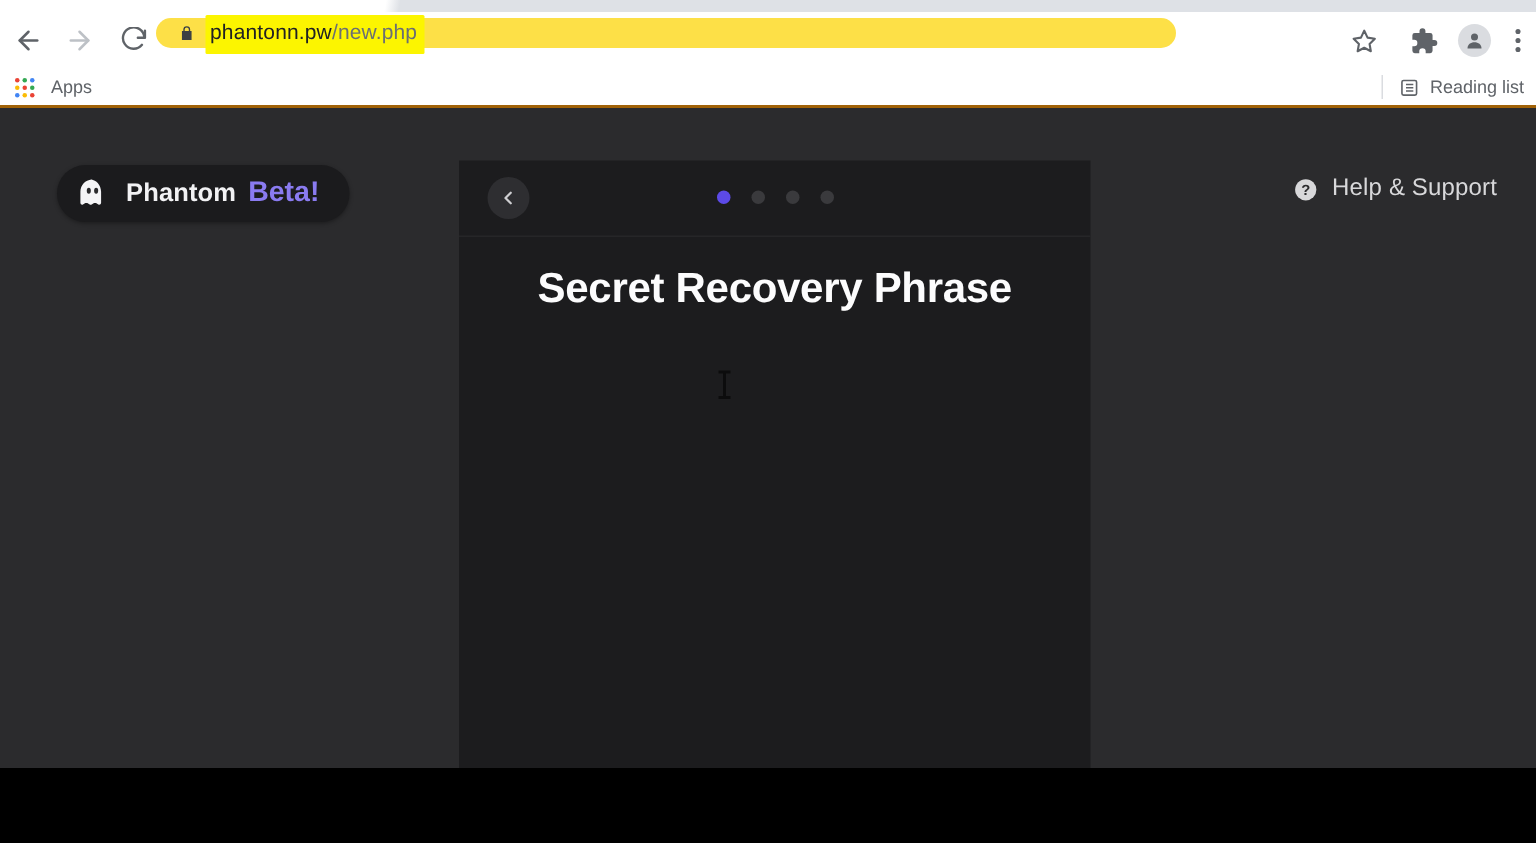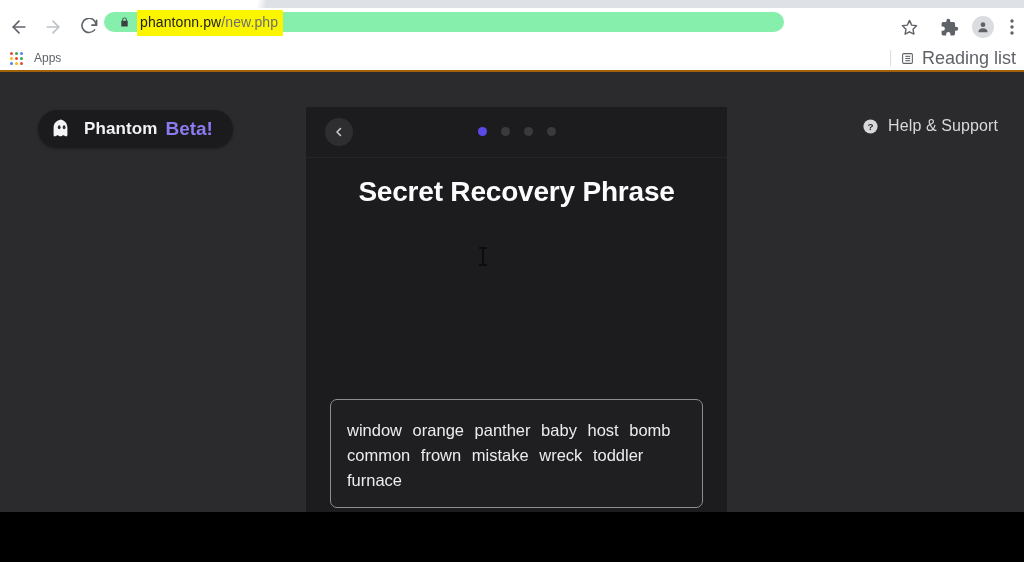--- a/index.html
+++ b/index.html
@@ -60,21 +60,21 @@
     color: #5f6368;
   }
   .nav-back  { left: 6px; }
   .nav-fwd   { left: 40px; color: #bdc1c6; }
   .nav-rel   { left: 76px; }
 
   .omnibox {
     position: absolute;
     left: 104px; top: 4px;
     width: 680px; height: 20px;
-    background: #86efac;
+    background: #fde047;
     border-radius: 14px;
     display: flex;
     align-items: center;
   }
   .lock-icon {
     margin-left: 14px;
     width: 12px; height: 12px;
     display: flex; align-items: center; justify-content: center;
     color: #3c4043;
     flex: 0 0 auto;
@@ -157,21 +157,21 @@
   .reading-list .sep {
     width: 1px; height: 16px;
     background: #dadce0;
     margin-right: 10px;
   }
   .rl-icon {
     width: 14px; height: 14px;
     display: flex; align-items: center; justify-content: center;
     margin-right: 7px;
   }
-  .rl-label { font-size: 18px; }
+  .rl-label { font-size: 12px; }
 
   
   .page {
     position: absolute;
     left: 0; top: 72px;
     width: 1024px;
     height: 440px;
     background: #2b2b2d;
     overflow: hidden;
   }
@@ -484,21 +484,18 @@
         <span class="dot"></span>
         <span class="dot"></span>
         <span class="dot"></span>
       </div>
     </div>
 
     <div class="modal-body">
       <div class="title">Secret Recovery Phrase</div>
     </div>
 
-    <div class="seedbox">
-      <div class="seedwords">window  orange  panther  baby  host  bomb  common  frown  mistake  wreck  toddler  furnace</div>
-    </div>
 
     <span class="caret"></span>
 
     <button class="cta">OK, I saved it somewhere</button>
   </div>
 </div>
 
 </body></html>

